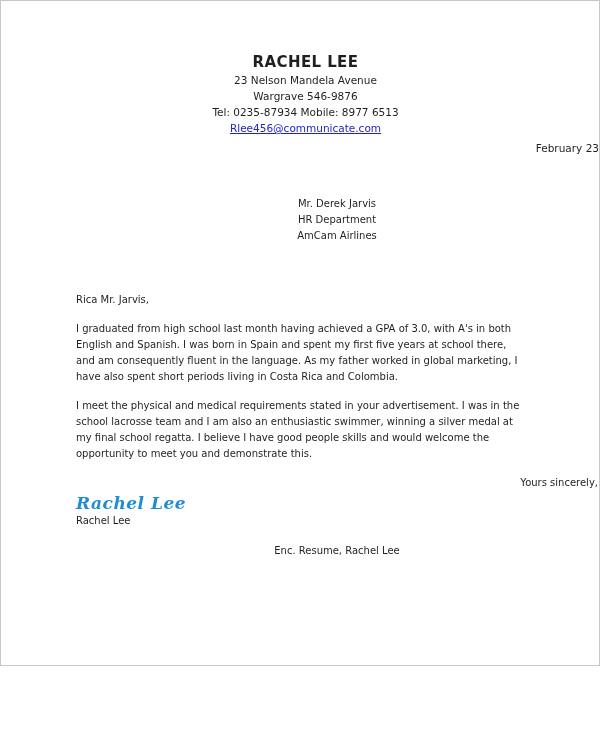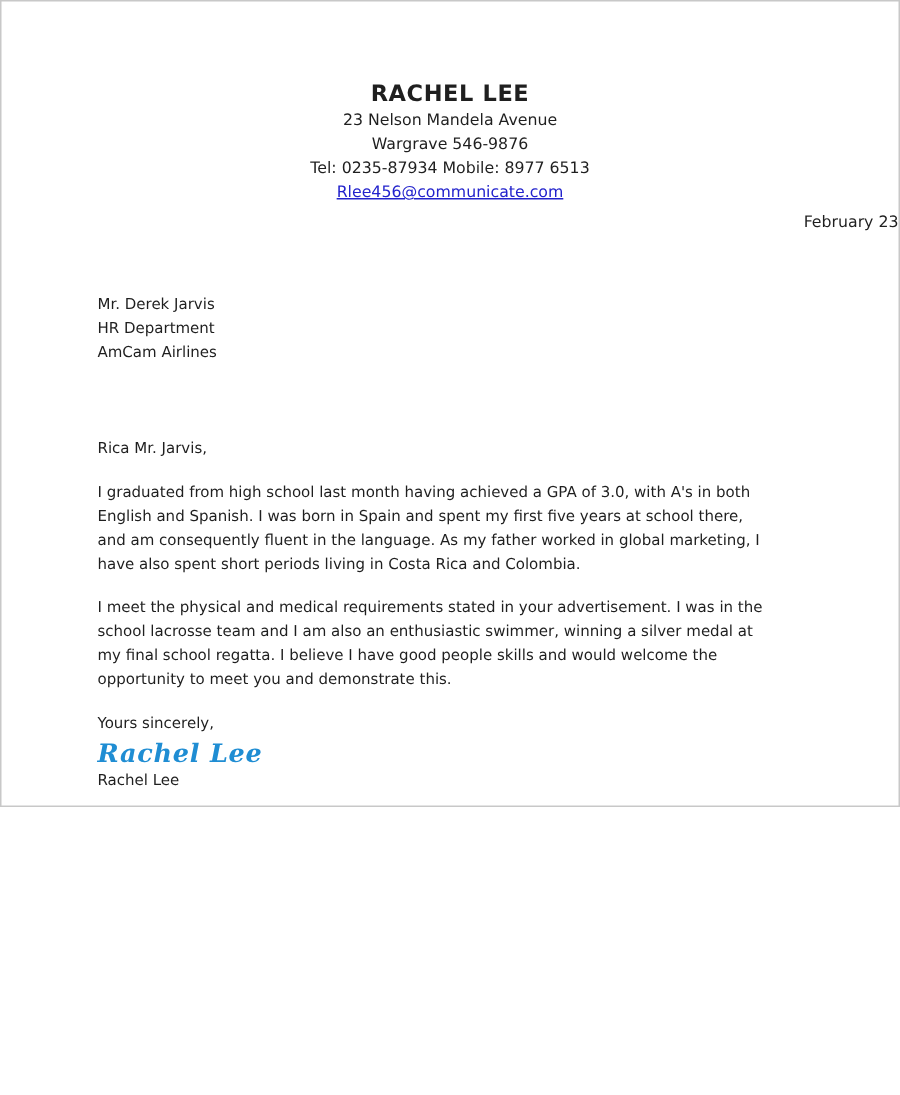--- a/index.html
+++ b/index.html
@@ -3,27 +3,28 @@
 <meta charset="utf-8">
 <style>
   html, body {
     margin: 0;
     padding: 0;
     background: #ffffff;
   }
   .page {
     position: relative;
     width: 600px;
-    height: 538px;
+    height: 666px;
     box-sizing: border-box;
     background: #ffffff;
     border: 1px solid #c8c8c8;
     font-family: "DejaVu Sans", "Liberation Sans", sans-serif;
     color: #1f1f1f;
     overflow: hidden;
+    padding-left: 11px;
   }
   .header {
     padding-top: 52px;
     text-align: center;
   }
   .sender-name {
     font-size: 15px;
     line-height: 19px;
     font-weight: bold;
     letter-spacing: 0.4px;
@@ -42,33 +43,35 @@
     text-align: right;
   }
   .body-block {
     margin: 40px 0 0 64px;
     width: 522px;
     font-size: 10px;
     line-height: 16px;
   }
   .recipient {
     white-space: pre-line;
+    text-align: center;
   }
   .salutation {
     margin-top: 48px;
   }
   .para {
     margin: 13px 0 0 0;
     white-space: pre-line;
   }
   .para .seg-bold {
     font-weight: bold;
   }
   .valediction {
     margin-top: 13px;
+    text-align: right;
   }
   .signature {
     margin-top: 2px;
     font-family: "DejaVu Serif", "Liberation Serif", serif;
     font-style: italic;
     font-weight: bold;
     font-size: 17px;
     line-height: 20px;
     color: var(--signature-color, #1f8dd3);
     letter-spacing: 0.5px;

